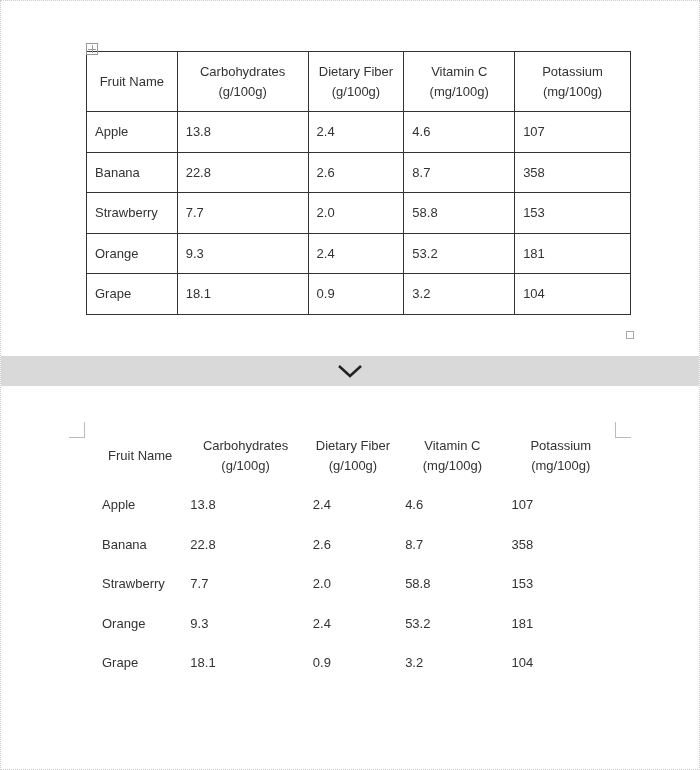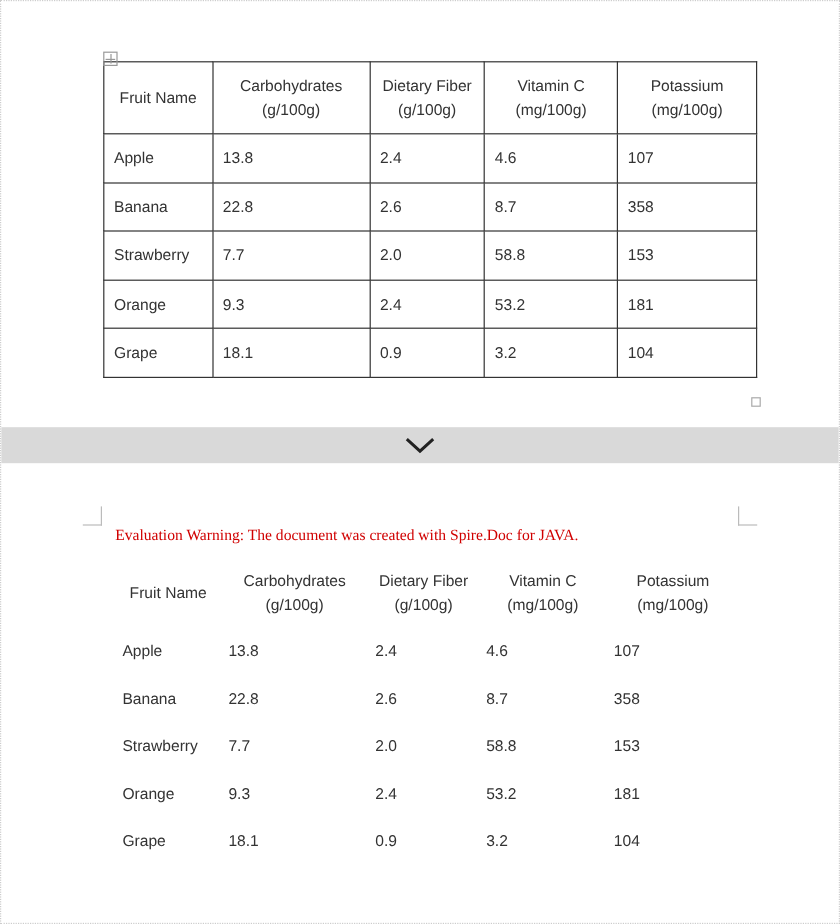--- a/index.html
+++ b/index.html
@@ -188,21 +188,20 @@
 <div class="divider-band">
   <svg width="28" height="16" viewBox="0 0 28 16">
     <polyline points="3,3 14,13 25,3" fill="none" stroke="#222" stroke-width="2.5"></polyline>
   </svg>
 </div>
 
 <div class="page-bottom">
   <div class="margin-mark left"></div>
   <div class="margin-mark right"></div>
 
-  <div class="warning">Evaluation Warning: The document was created with Spire.Doc for JAVA.</div>
 
   <table class="plain">
     <colgroup>
         <col class="c0">
         <col class="c1">
         <col class="c2">
         <col class="c3">
         <col class="c4">
       </colgroup>
     <thead>

